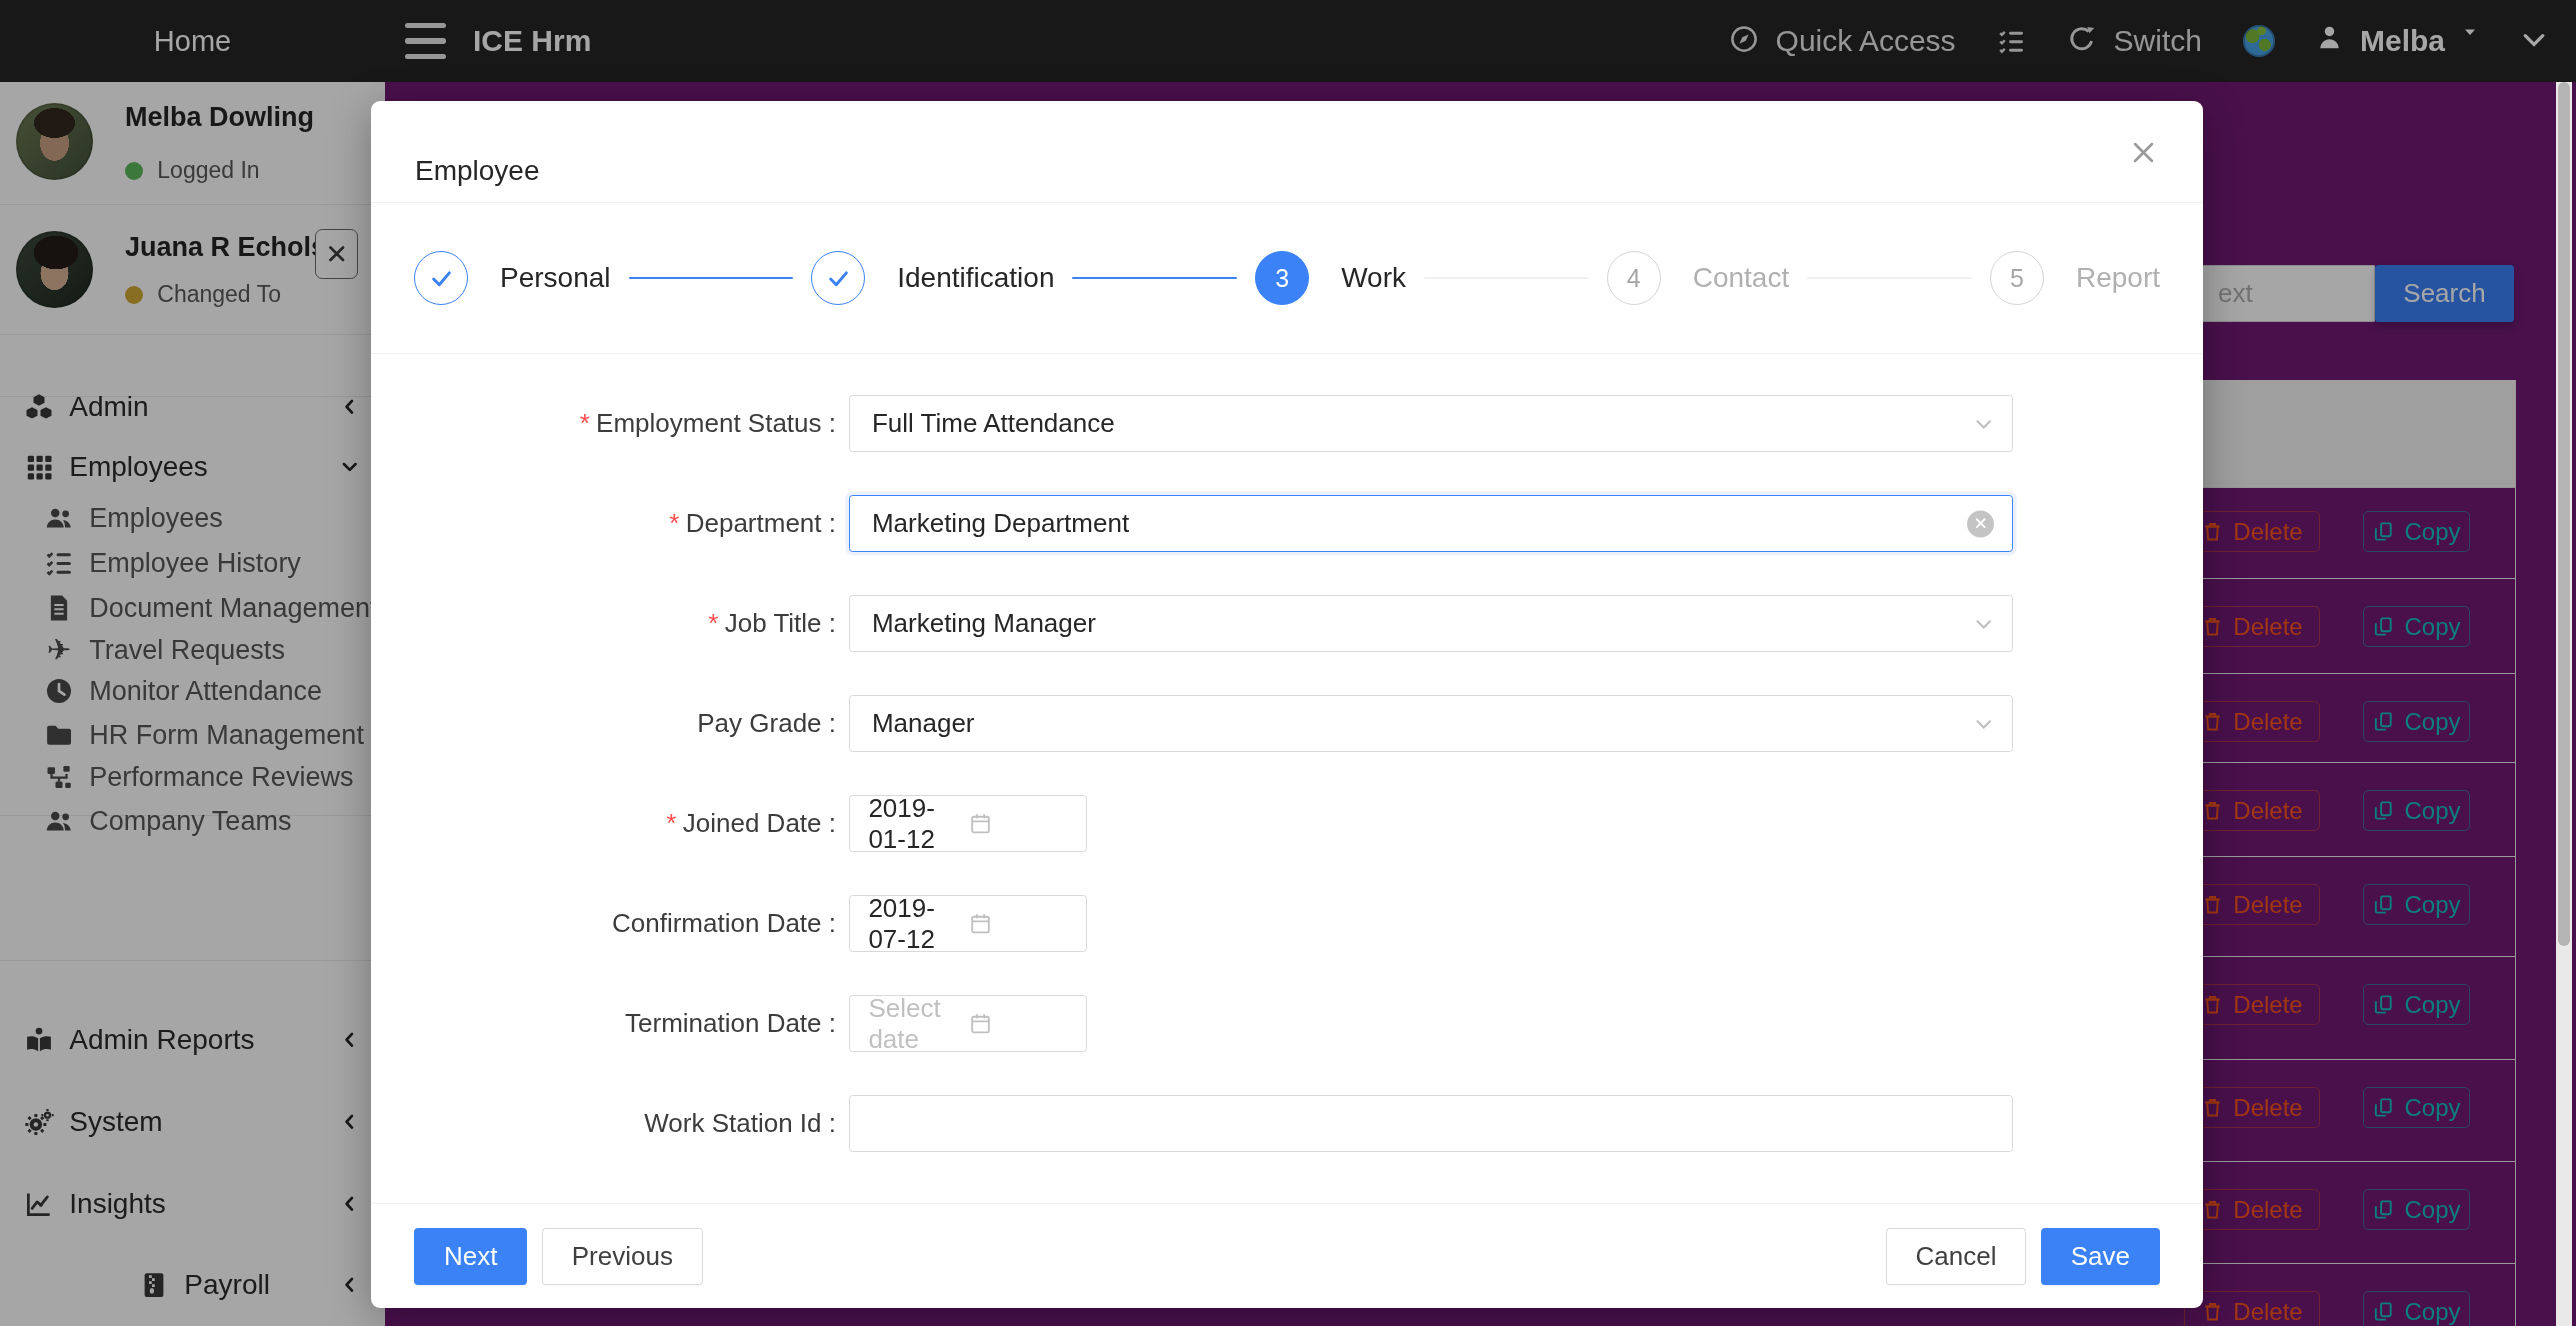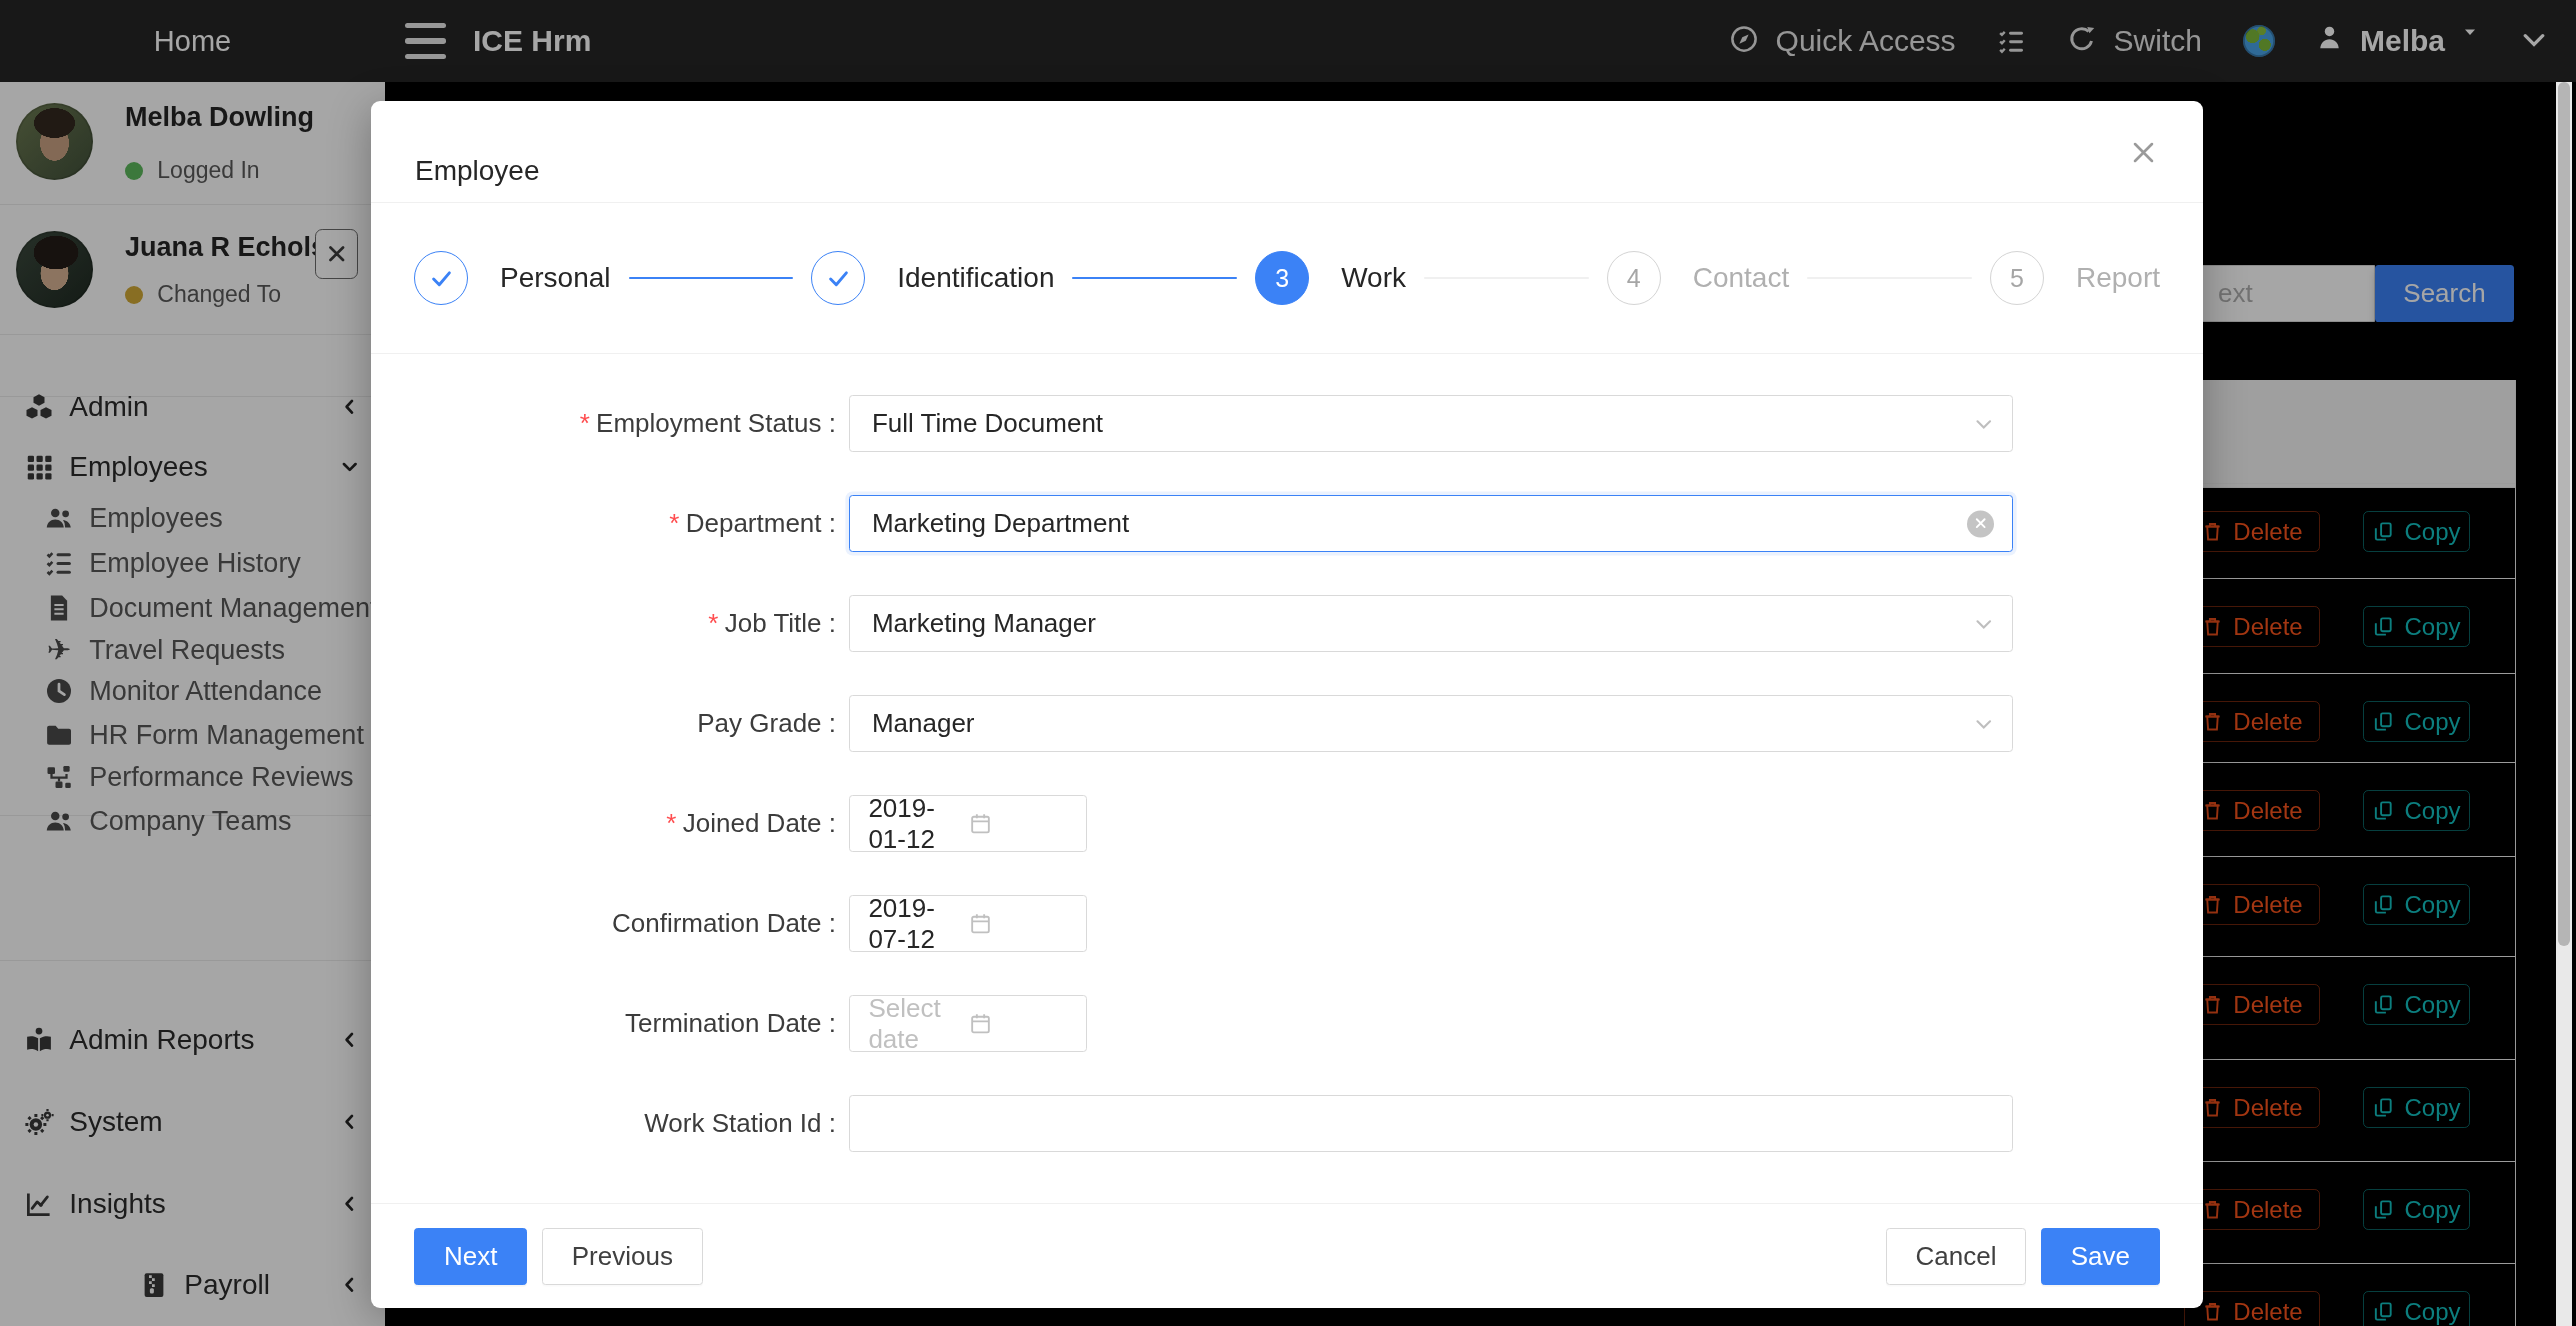--- a/index.html
+++ b/index.html
@@ -1,17 +1,17 @@
 <!DOCTYPE html>
 <html style="--accent: #3b82f6;font-size:14.3px"><head>
 <meta charset="utf-8">
 <style>
   html,body{margin:0;padding:0;background:#888;}
   .root{position:relative;width:2576px;height:1326px;overflow:hidden;
-        font-family:"Liberation Sans","DejaVu Sans",sans-serif;background:#000000;}
+        font-family:"Liberation Sans","DejaVu Sans",sans-serif;background:#701a75;}
   
   .navbar{position:absolute;left:0;top:0;width:2576px;height:82px;background:#262626;z-index:5;}
   .nav-home{position:absolute;left:0;top:0;width:385px;height:82px;display:flex;align-items:center;justify-content:center;
             color:#fff;font-size:29px;}
   .burger{position:absolute;left:405px;top:23px;width:41px;height:36px;display:flex;flex-direction:column;justify-content:space-between;cursor:pointer;}
   .burger span{display:block;height:5.4px;border-radius:2.7px;background:#e8e8e8;}
   .brand{position:absolute;left:473px;top:0;height:82px;display:flex;align-items:center;color:#fff;font-size:30px;font-weight:700;}
   .nav-right{position:absolute;right:27px;top:0;height:82px;display:flex;align-items:center;gap:41px;color:#e6e6e6;}
   .nav-item{display:flex;align-items:flex-start;gap:17px;font-size:30px;}
   .nav-item svg{display:block;}
@@ -680,21 +680,21 @@
             <span>5</span>
           </span>
           <span class="step-label">Report</span>
         </div>
       </div>
     <div class="m-body" id="form-body">
         <div class="f-row">
           <div class="f-label"><span class="req">*</span><span>Employment Status :</span></div>
           <div class="f-field">
             <div class="sel">
-              <span class="sel-val">Full Time Document</span>
+              <span class="sel-val">Full Time Attendance</span>
               <span class="sel-suffix">
                 <svg width="21.5" height="21.5" viewBox="0 0 24 24">
                   <polyline points="5,9 12,16 19,9" fill="none" stroke="currentColor" stroke-width="2.4" stroke-linecap="round"></polyline>
                 </svg>
               </span>
             </div>
           </div>
         </div>
         <div class="f-row">
           <div class="f-label"><span class="req">*</span><span>Department :</span></div>

